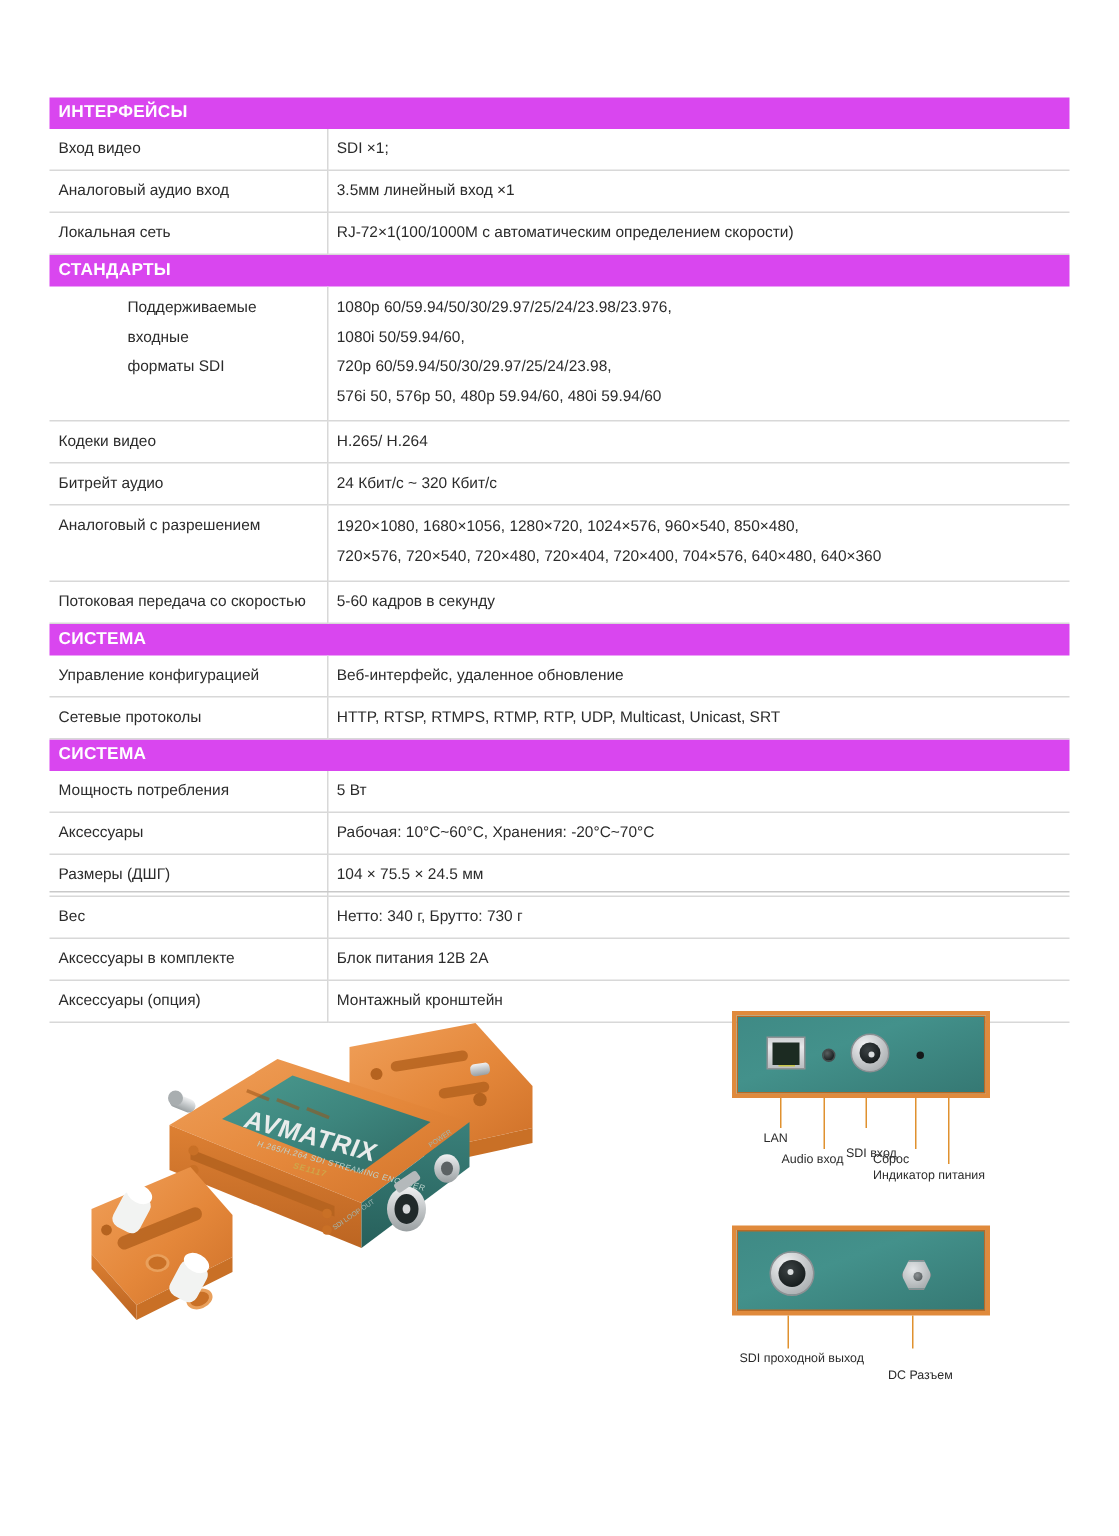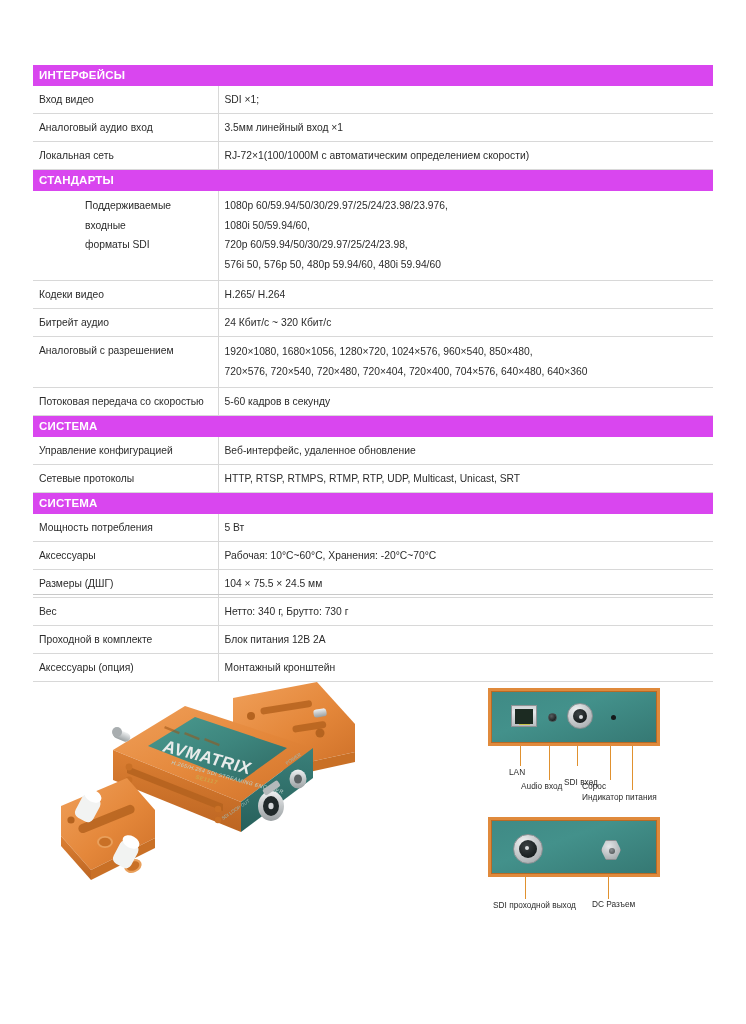--- a/index.html
+++ b/index.html
@@ -84,21 +84,21 @@
     position: absolute;
     left: 55px;
     top: 30px;
     width: 310px;
     height: 220px;
   }
   .pp-svg { display:block; }
 
   
   .panel-block { position: absolute; }
-  #panel-top  { left: 488px; top: 24px;  width: 240px; height: 120px; margin-top: 14px; }
+  #panel-top  { left: 488px; top: 24px;  width: 240px; height: 120px; }
   #panel-bot  { left: 488px; top: 167px; width: 240px; height: 110px; }
 
   .panel-face {
     position: absolute;
     left: 0; top: 0;
     width: 172px;
     height: 58px;
     background: linear-gradient(160deg,#3f8a85 0%, #43918b 40%, #357873 100%);
     border: 3px solid #e08a3c;
     box-sizing: border-box;
@@ -280,21 +280,21 @@
     </tr>
     <tr class="data-row">
       <td class="label-cell">Размеры (ДШГ)</td>
       <td class="value-cell">104 × 75.5 × 24.5 мм</td>
     </tr>
     <tr class="data-row">
       <td class="label-cell">Вес</td>
       <td class="value-cell">Нетто: 340 г, Брутто: 730 г</td>
     </tr>
     <tr class="data-row">
-      <td class="label-cell">Проходной в комплекте</td>
+      <td class="label-cell">Аксессуары в комплекте</td>
       <td class="value-cell">Блок питания 12В 2А</td>
     </tr>
     <tr class="data-row">
       <td class="label-cell">Аксессуары (опция)</td>
       <td class="value-cell">Монтажный кронштейн</td>
     </tr>
 
   </tbody>
 </table>
 <div class="table-bottom-rule"></div>
@@ -435,16 +435,16 @@
   <div class="panel-block" id="panel-bot">
     <div class="panel-face">
       <div class="bnc bnc-lg" style="left:22px; top:14px;"></div>
       <div class="dc-jack" style="left:110px; top:20px;"></div>
     </div>
 
     <div class="callout-line" style="left:37px;  top:60px; height:22px;"></div>
     <div class="callout-line" style="left:120px; top:60px; height:22px;"></div>
 
     <span class="callout-label" style="left:5px;   top:83px;">SDI проходной выход</span>
-    <span class="callout-label" style="left:104px; top:82px;text-align:center;">DC Разъем</span>
+    <span class="callout-label" style="left:104px; top:94px;text-align:center;">DC Разъем</span>
   </div>
 
 </div>
 
 </body></html>

